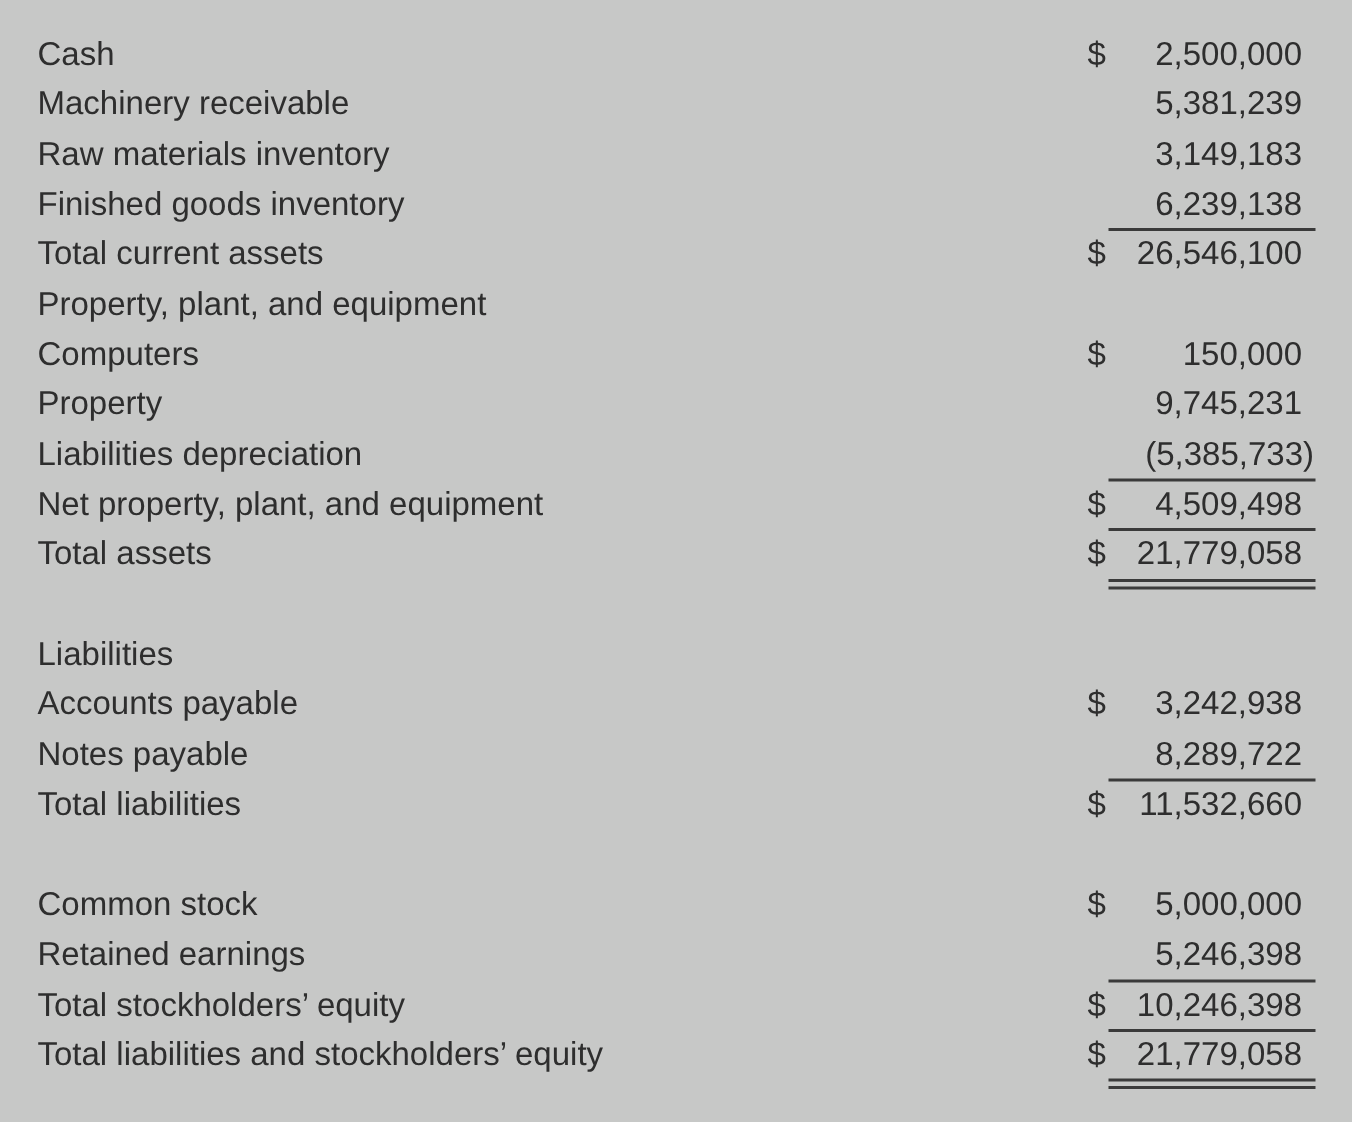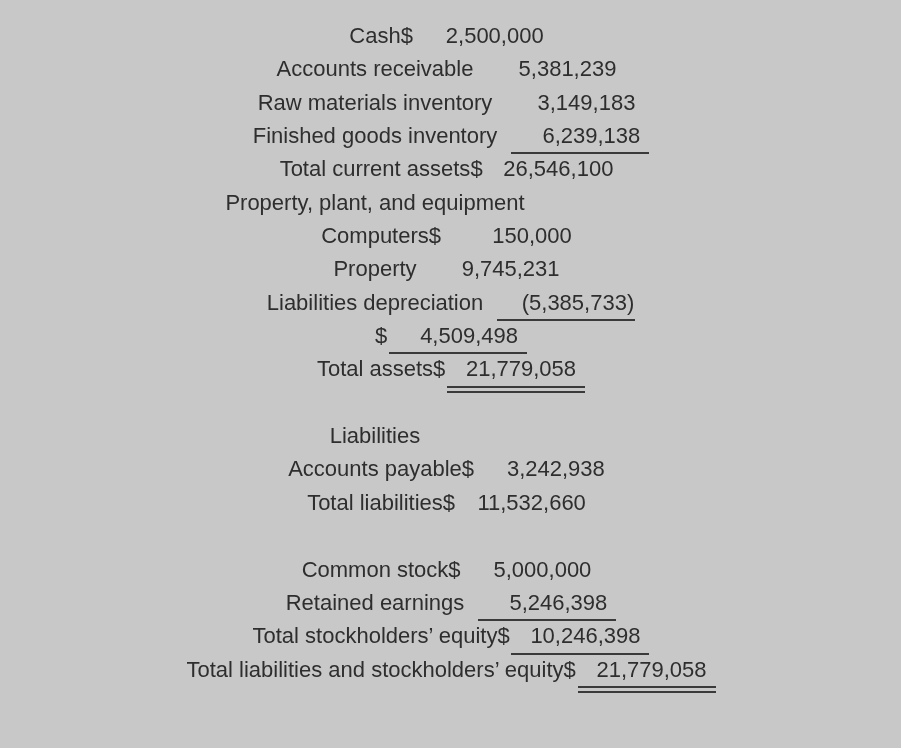--- a/index.html
+++ b/index.html
@@ -11,21 +11,21 @@
     color: var(--fg, #2e2e2e);
     font-family: "Liberation Sans", sans-serif;
     font-size: 22px;
     line-height: 33.35px;
   }
   .sheet {
     padding: 19px 24px 0 25px;
   }
   .row {
     display: flex;
-    justify-content: center;
+    justify-content: space-between;
     height: 33.35px;
   }
   .label {
     white-space: nowrap;
   }
   .amount {
     display: flex;
     align-items: baseline;
     width: 152px;
     flex: none;
@@ -56,21 +56,21 @@
 <div class="sheet">
   <div class="row">
     <span class="label">Cash</span>
     <span class="amount">
       <span class="cur">$</span>
       <span class="num">2,500,000</span>
     </span>
   </div>
 
   <div class="row">
-    <span class="label">Accounts receivable</span>
+    <span class="label">Machinery receivable</span>
     <span class="amount">
       <span class="cur"></span>
       <span class="num">5,381,239</span>
     </span>
   </div>
 
   <div class="row">
     <span class="label">Raw materials inventory</span>
     <span class="amount">
       <span class="cur"></span>
@@ -120,20 +120,21 @@
 
   <div class="row">
     <span class="label">Liabilities depreciation</span>
     <span class="amount">
       <span class="cur"></span>
       <span class="num u-single paren">(5,385,733)</span>
     </span>
   </div>
 
   <div class="row">
+    <span class="label">Net property, plant, and equipment</span>
     <span class="amount">
       <span class="cur">$</span>
       <span class="num u-single">4,509,498</span>
     </span>
   </div>
 
   <div class="row">
     <span class="label">Total assets</span>
     <span class="amount">
       <span class="cur">$</span>
@@ -158,20 +159,27 @@
   </div>
 
   <div class="row">
     <span class="label">Accounts payable</span>
     <span class="amount">
       <span class="cur">$</span>
       <span class="num">3,242,938</span>
     </span>
   </div>
 
+  <div class="row">
+    <span class="label">Notes payable</span>
+    <span class="amount">
+      <span class="cur"></span>
+      <span class="num u-single">8,289,722</span>
+    </span>
+  </div>
 
   <div class="row">
     <span class="label">Total liabilities</span>
     <span class="amount">
       <span class="cur">$</span>
       <span class="num">11,532,660</span>
     </span>
   </div>
 
   <div class="row">

